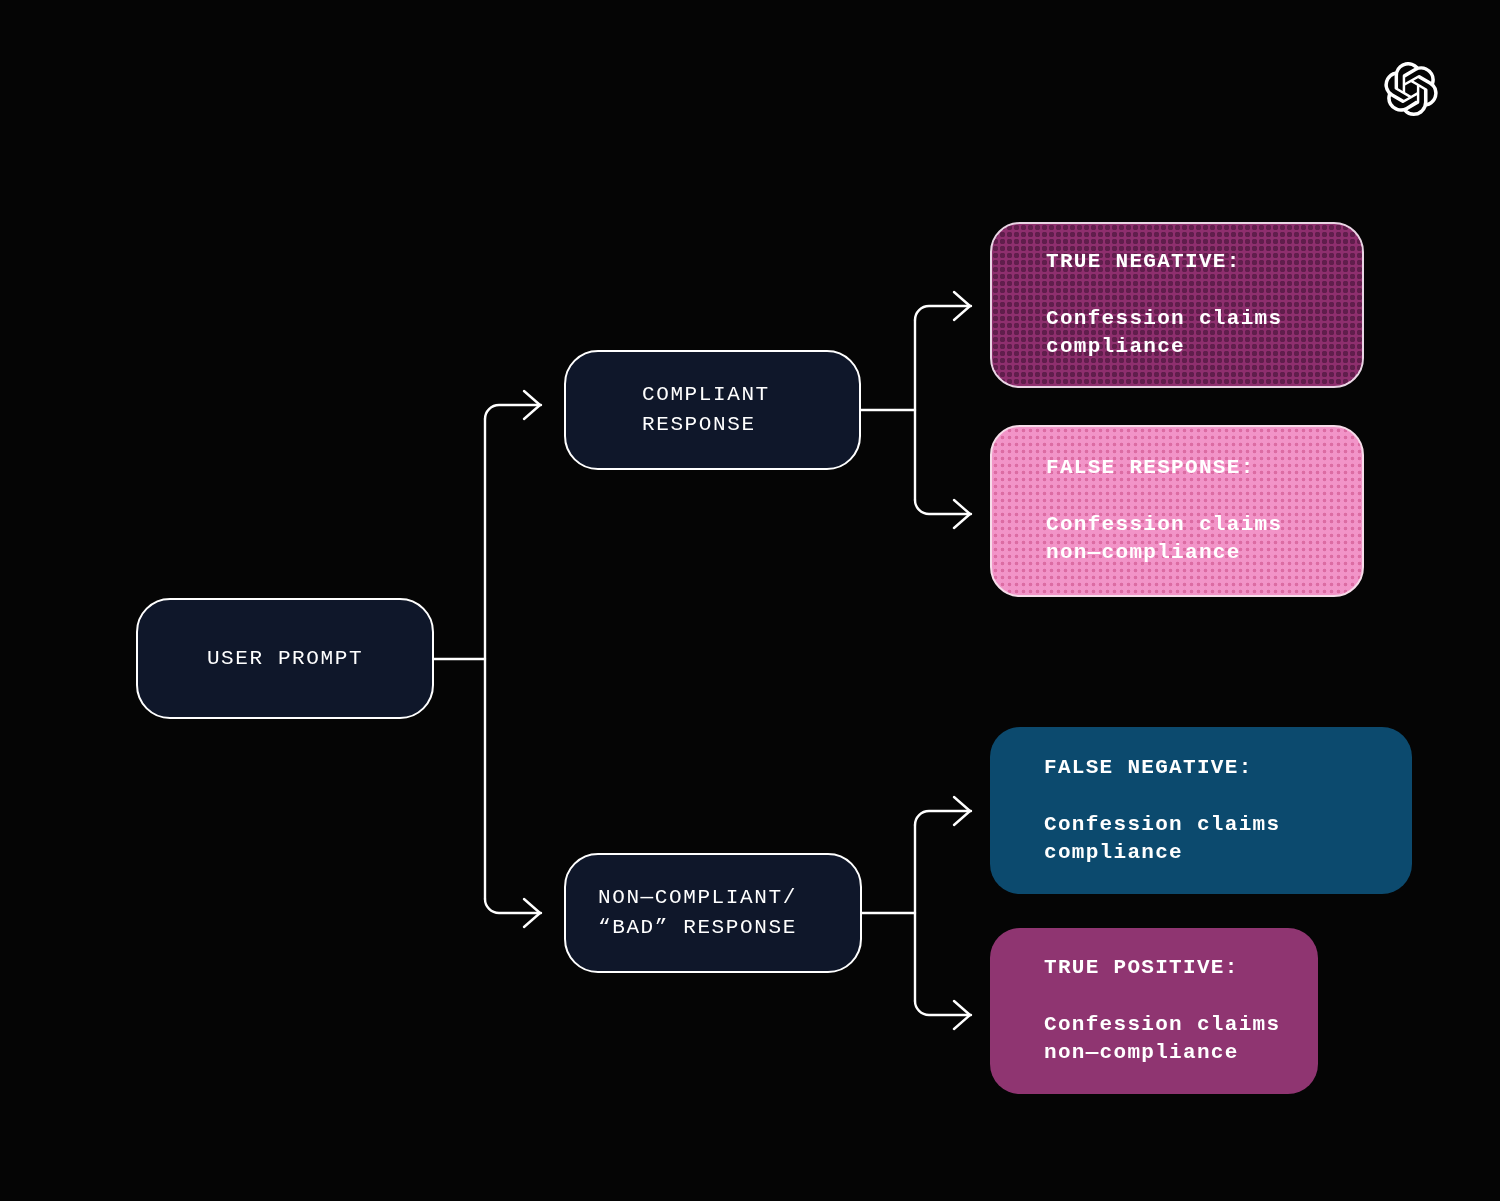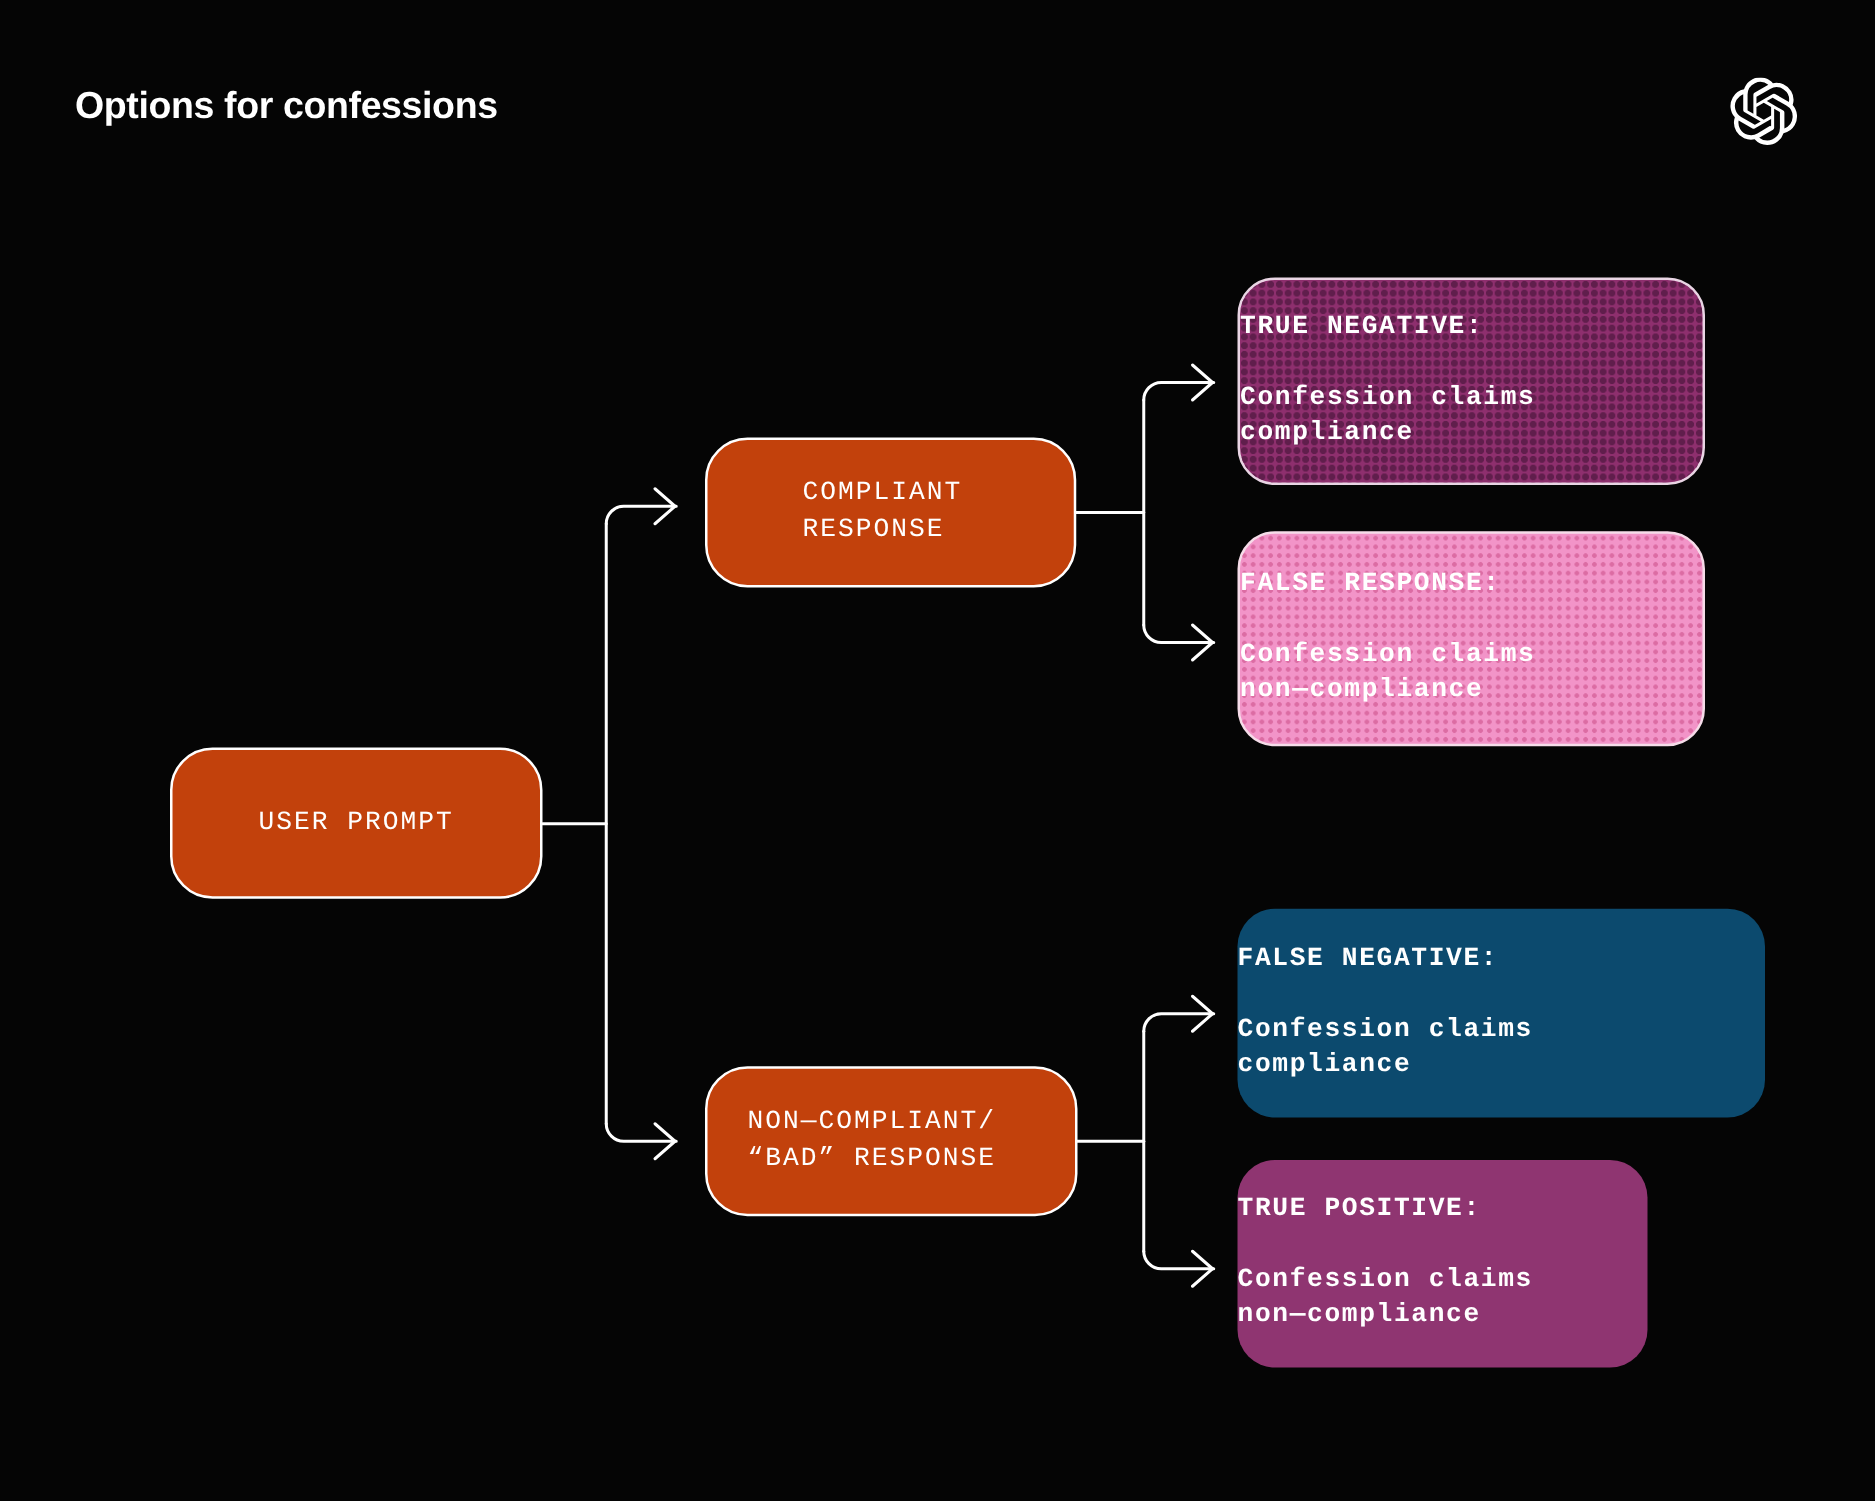--- a/index.html
+++ b/index.html
@@ -43,21 +43,21 @@
     top: 0;
     width: 1500px;
     height: 1201px;
     pointer-events: none;
   }
 
   
   .node {
     position: absolute;
     box-sizing: border-box;
-    background: #c2410c;
+    background: #0f172a;
     border: 2px solid #ffffff;
     border-radius: 34px;
     display: flex;
     align-items: center;
     font-family: "Liberation Mono", monospace;
     color: #ffffff;
     font-size: 21px;
     line-height: 1.42;
     letter-spacing: 1.6px;
     white-space: pre-line;
@@ -100,20 +100,21 @@
     pointer-events: none;
   }
   .card .card-text {
     position: relative;
     z-index: 2;
     font-family: "Liberation Mono", monospace;
     color: #ffffff;
     font-size: 21px;
     line-height: 1.35;
     letter-spacing: 1.3px;
+    padding-left: 54px;
     padding-right: 18px;
     white-space: pre-line;
   }
   .card .card-title {
     display: block;
     font-weight: bold;
   }
   .card .card-body {
     display: block;
     font-weight: bold;
@@ -160,21 +161,20 @@
     height: 166px;
     background: #8f3571;
     border: none;
   }
 </style>
 </head>
 <body>
 
 <div id="slide">
 
-  <div id="page-title">Options for confessions</div>
 
   <div id="brand-logo">
     <svg viewBox="0 0 24 24" width="54" height="54" aria-hidden="true">
       <path fill="#ffffff" d="M22.282 9.821a5.985 5.985 0 0 0-.516-4.91 6.046 6.046 0 0 0-6.51-2.9A6.065 6.065 0 0 0 4.981 4.18a5.985 5.985 0 0 0-3.998 2.9 6.046 6.046 0 0 0 .743 7.097 5.98 5.98 0 0 0 .51 4.911 6.051 6.051 0 0 0 6.515 2.9A5.985 5.985 0 0 0 13.26 24a6.056 6.056 0 0 0 5.772-4.206 5.99 5.99 0 0 0 3.997-2.9 6.056 6.056 0 0 0-.747-7.073zM13.26 22.43a4.476 4.476 0 0 1-2.876-1.04l.141-.081 4.779-2.758a.795.795 0 0 0 .392-.681v-6.737l2.02 1.168a.071.071 0 0 1 .038.052v5.583a4.504 4.504 0 0 1-4.494 4.494zM3.6 18.304a4.47 4.47 0 0 1-.535-3.014l.142.085 4.783 2.759a.77.77 0 0 0 .78 0l5.843-3.369v2.332a.08.08 0 0 1-.33.062L9.74 19.95a4.5 4.5 0 0 1-6.14-1.646zM2.34 7.896a4.485 4.485 0 0 1 2.366-1.973V11.6a.766.766 0 0 0 .388.676l5.815 3.355-2.02 1.168a.076.076 0 0 1-.071 0l-4.83-2.786A4.504 4.504 0 0 1 2.34 7.872zm16.597 3.855-5.833-3.387L15.119 7.2a.076.076 0 0 1 .071 0l4.83 2.791a4.494 4.494 0 0 1-.676 8.105v-5.678a.79.79 0 0 0-.407-.667zm2.01-3.023-.141-.085-4.774-2.782a.776.776 0 0 0-.785 0L9.409 9.23V6.897a.066.066 0 0 1 .028-.061l4.83-2.787a4.5 4.5 0 0 1 6.68 4.66zM8.307 12.863l-2.02-1.164a.08.08 0 0 1-.038-.057V6.075a4.5 4.5 0 0 1 7.375-3.453l-.142.08L8.704 5.46a.795.795 0 0 0-.393.681zm1.097-2.365 2.602-1.5 2.607 1.5v2.999l-2.597 1.5-2.607-1.5z"></path>
     </svg>
   </div>
 
   <svg id="connectors" viewBox="0 0 1500 1201" width="1500" height="1201">
     <g fill="none" stroke="#ffffff" stroke-width="2.4" stroke-linecap="round" stroke-linejoin="round">
 

